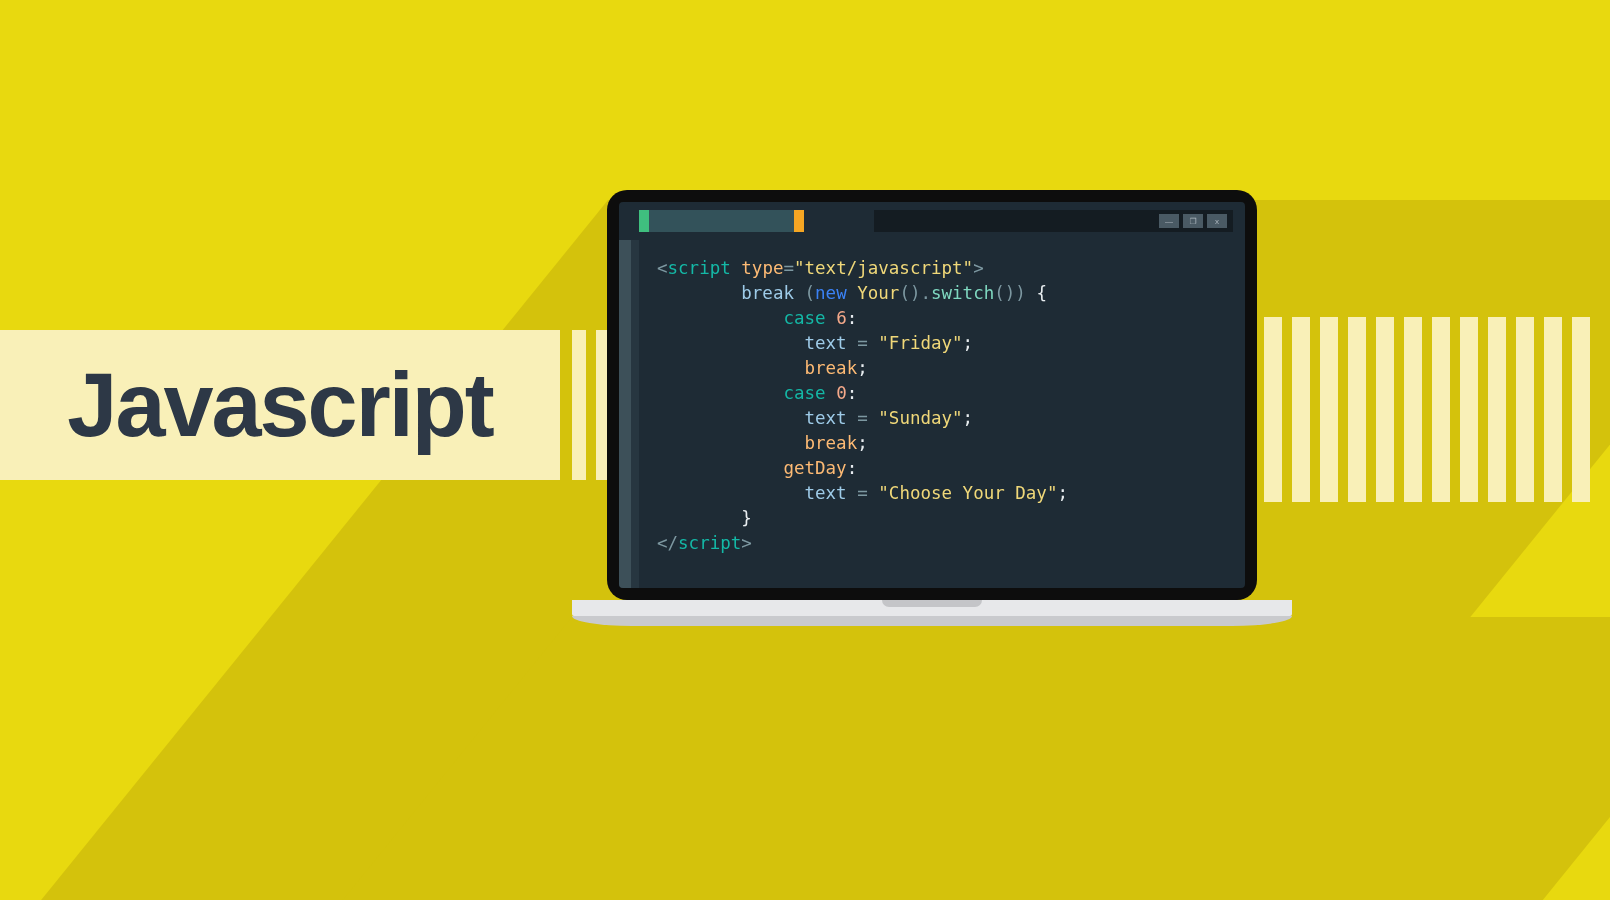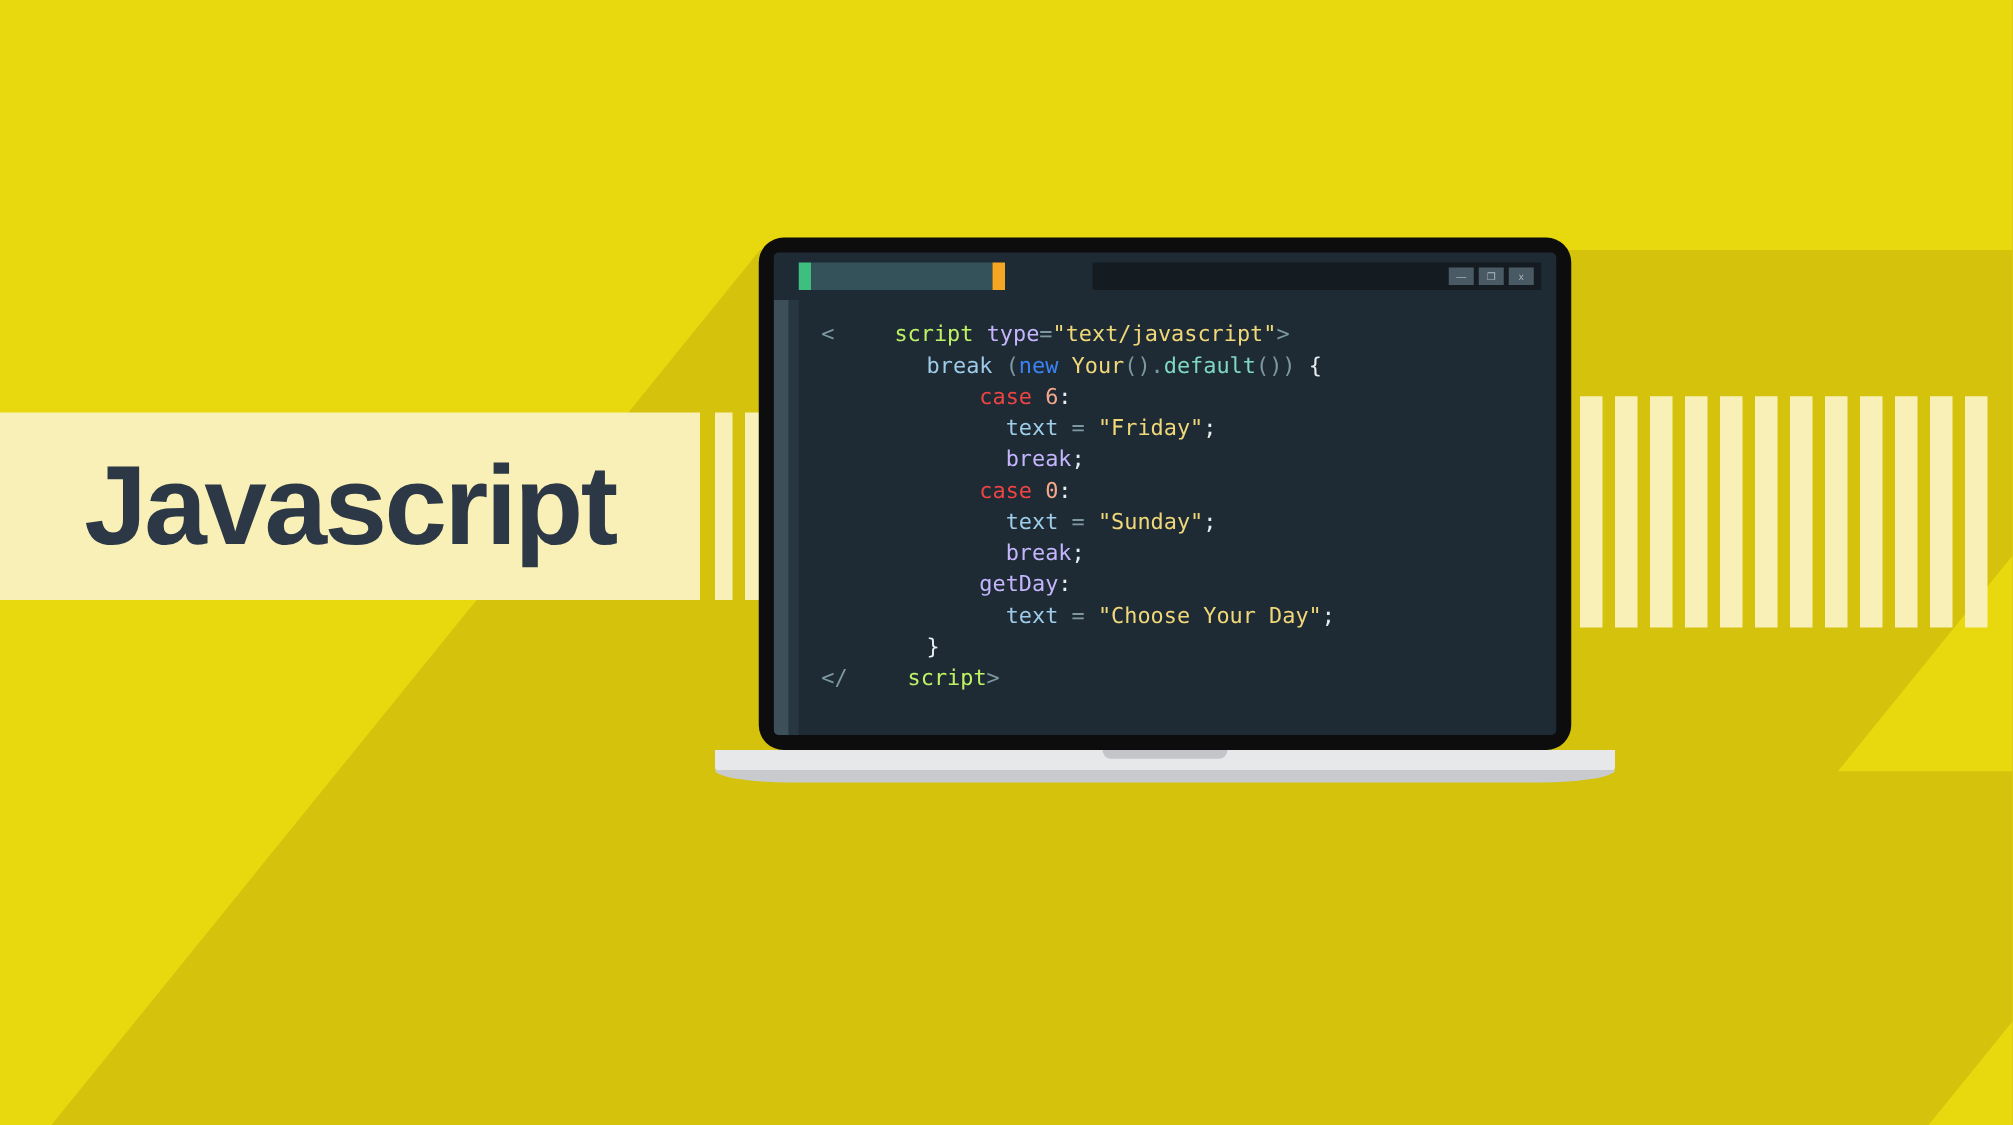--- a/index.html
+++ b/index.html
@@ -145,25 +145,25 @@
     left: 38px;
     top: 54px;
     right: 10px;
     font-family: Consolas, Menlo, Monaco, monospace;
     font-size: 17.5px;
     line-height: 25px;
     white-space: pre;
     color: #c9d4db;
   }
   .tk-punc  { color: #7d98a1; }   
-  .tk-tag   { color: #bef264; margin-left: 48px; }   
-  .tk-attr  { color: #c4b5fd; }   
+  .tk-tag   { color: #14b8a6; }   
+  .tk-attr  { color: #fdba74; }   
   .tk-str   { color: #f0d879; }   
   .tk-kw    { color: #9ecbe8; }   
-  .tk-kw2   { color: #ef4444; }   
+  .tk-kw2   { color: #14b8a6; }   
   .tk-new   { color: #3b82f6; }   
   .tk-cls   { color: #f0d879; }   
   .tk-fn    { color: #7fd8c0; }   
   .tk-num   { color: #f5a98a; }   
   .tk-white { color: #e8edf0; }
 
   .base {
     width: 720px;
     height: 16px;
     background: #e7e8ea;
@@ -230,21 +230,21 @@
         <div class="et-gap"></div>
         <div class="et-dark">
           <div class="wbtn">—</div>
           <div class="wbtn">❐</div>
           <div class="wbtn">x</div>
         </div>
       </div>
       <div class="sidebar-left"></div>
       <div class="gutter"></div>
       <div class="code"><span class="tk-punc">&lt;</span><span class="tk-tag">script</span><span> </span><span class="tk-attr">type</span><span class="tk-punc">=</span><span class="tk-str">"text/javascript"</span><span class="tk-punc">&gt;</span>
-<span>        </span><span class="tk-kw">break</span><span> </span><span class="tk-punc">(</span><span class="tk-new">new</span><span> </span><span class="tk-cls">Your</span><span class="tk-punc">()</span><span class="tk-punc">.</span><span class="tk-fn">default</span><span class="tk-punc">())</span><span> </span><span class="tk-white">{</span>
+<span>        </span><span class="tk-kw">break</span><span> </span><span class="tk-punc">(</span><span class="tk-new">new</span><span> </span><span class="tk-cls">Your</span><span class="tk-punc">()</span><span class="tk-punc">.</span><span class="tk-fn">switch</span><span class="tk-punc">())</span><span> </span><span class="tk-white">{</span>
 <span>            </span><span class="tk-kw2">case</span><span> </span><span class="tk-num">6</span><span class="tk-white">:</span>
 <span>              </span><span class="tk-kw">text</span><span> </span><span class="tk-punc">=</span><span> </span><span class="tk-str">"Friday"</span><span class="tk-white">;</span>
 <span>              </span><span class="tk-attr">break</span><span class="tk-white">;</span>
 <span>            </span><span class="tk-kw2">case</span><span> </span><span class="tk-num">0</span><span class="tk-white">:</span>
 <span>              </span><span class="tk-kw">text</span><span> </span><span class="tk-punc">=</span><span> </span><span class="tk-str">"Sunday"</span><span class="tk-white">;</span>
 <span>              </span><span class="tk-attr">break</span><span class="tk-white">;</span>
 <span>            </span><span class="tk-attr">getDay</span><span class="tk-white">:</span>
 <span>              </span><span class="tk-kw">text</span><span> </span><span class="tk-punc">=</span><span> </span><span class="tk-str">"Choose Your Day"</span><span class="tk-white">;</span>
 <span>        </span><span class="tk-white">}</span>
 <span class="tk-punc">&lt;/</span><span class="tk-tag">script</span><span class="tk-punc">&gt;</span></div>

